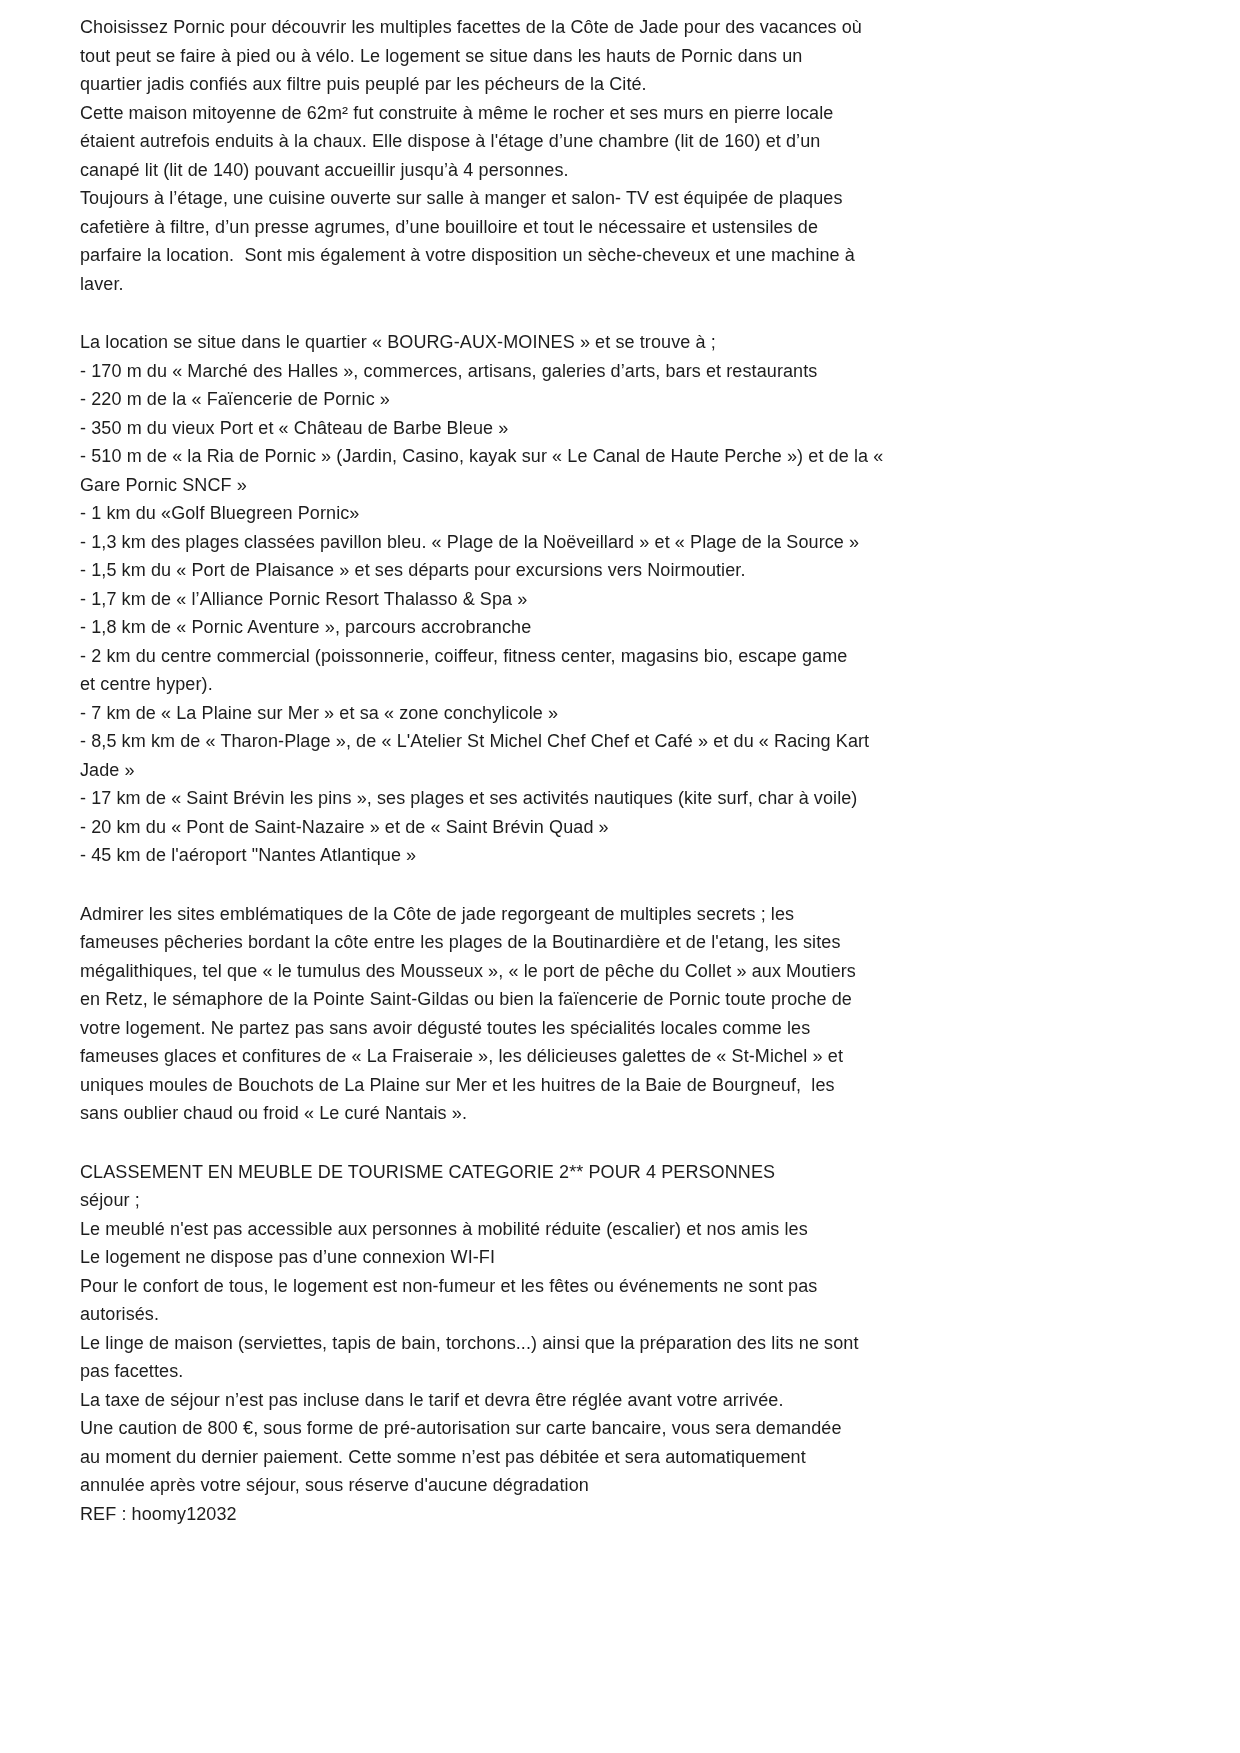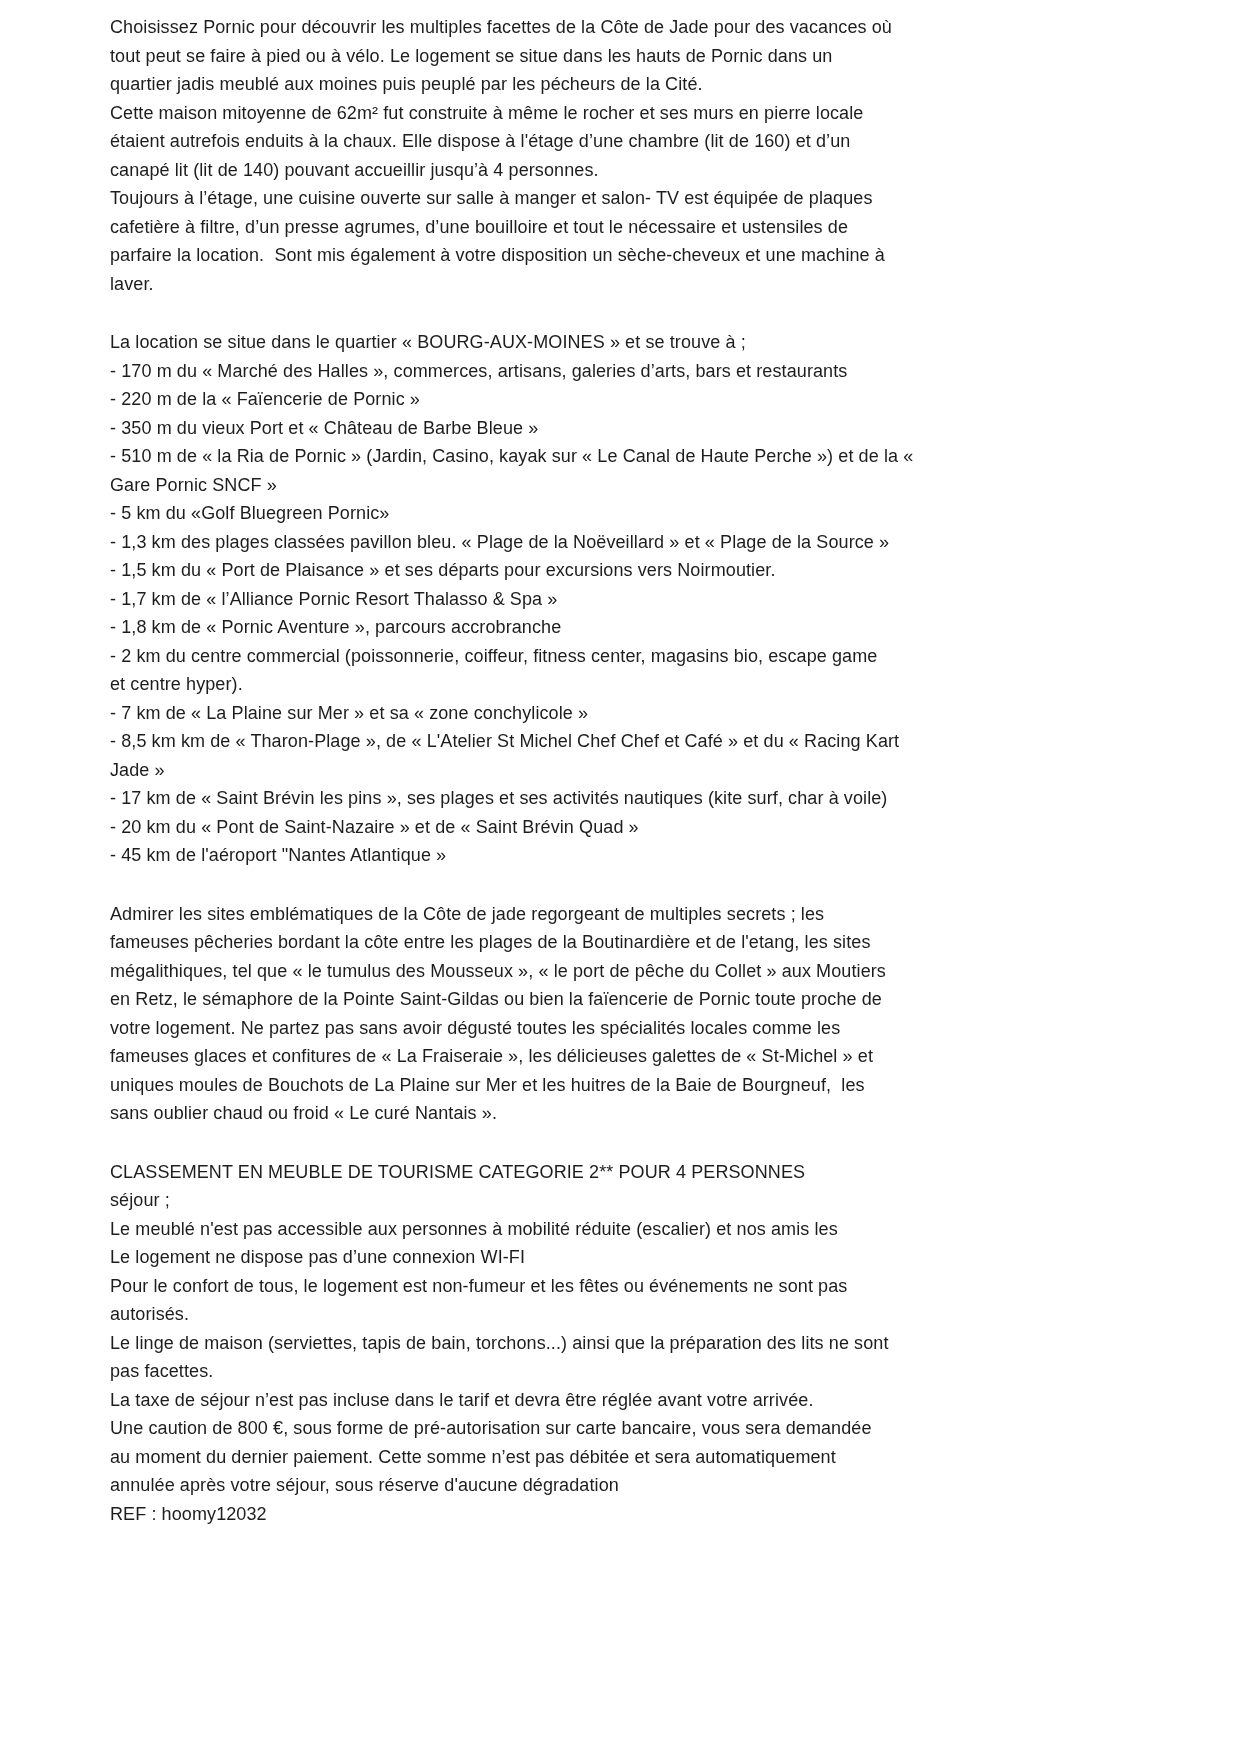--- a/index.html
+++ b/index.html
@@ -6,58 +6,58 @@
     margin: 0;
     padding: 0;
     background: #ffffff;
     width: 1240px;
     height: 1753px;
     overflow: hidden;
   }
   #doc {
     box-sizing: border-box;
     width: 1240px;
-    padding: 13px 90px 0 110px;
+    padding: 13px 90px 0 80px;
     font-family: "Liberation Sans", sans-serif;
     font-size: 18px;
     line-height: 28.5px;
     color: #1d1d1d;
     letter-spacing: 0.1px;
   }
   .block { margin: 0 0 30px 0; }
   .block:last-child { margin-bottom: 0; }
   .line {
     white-space: pre;      
     height: 28.5px;
   }
 </style>
 </head>
 <body>
 
 <main id="doc">
     <section class="block">
       <div class="line">Choisissez Pornic pour découvrir les multiples facettes de la Côte de Jade pour des vacances où</div>
       <div class="line">tout peut se faire à pied ou à vélo. Le logement se situe dans les hauts de Pornic dans un</div>
-      <div class="line">quartier jadis meublé aux moines puis peuplé par les pécheurs de la Cité.</div>
+      <div class="line">quartier jadis confiés aux filtre puis peuplé par les pécheurs de la Cité.</div>
       <div class="line">Cette maison mitoyenne de 62m² fut construite à même le rocher et ses murs en pierre locale</div>
       <div class="line">étaient autrefois enduits à la chaux. Elle dispose à l'étage d’une chambre (lit de 160) et d’un</div>
       <div class="line">canapé lit (lit de 140) pouvant accueillir jusqu’à 4 personnes.</div>
       <div class="line">Toujours à l’étage, une cuisine ouverte sur salle à manger et salon- TV est équipée de plaques</div>
       <div class="line">cafetière à filtre, d’un presse agrumes, d’une bouilloire et tout le nécessaire et ustensiles de</div>
       <div class="line">parfaire la location.  Sont mis également à votre disposition un sèche-cheveux et une machine à</div>
       <div class="line">laver.</div>
     </section>
     <section class="block">
       <div class="line">La location se situe dans le quartier « BOURG-AUX-MOINES » et se trouve à ;</div>
       <div class="line">- 170 m du « Marché des Halles », commerces, artisans, galeries d’arts, bars et restaurants</div>
       <div class="line">- 220 m de la « Faïencerie de Pornic »</div>
       <div class="line">- 350 m du vieux Port et « Château de Barbe Bleue »</div>
       <div class="line">- 510 m de « la Ria de Pornic » (Jardin, Casino, kayak sur « Le Canal de Haute Perche ») et de la «</div>
       <div class="line">Gare Pornic SNCF »</div>
-      <div class="line">- 5 km du «Golf Bluegreen Pornic»</div>
+      <div class="line">- 1 km du «Golf Bluegreen Pornic»</div>
       <div class="line">- 1,3 km des plages classées pavillon bleu. « Plage de la Noëveillard » et « Plage de la Source »</div>
       <div class="line">- 1,5 km du « Port de Plaisance » et ses départs pour excursions vers Noirmoutier.</div>
       <div class="line">- 1,7 km de « l’Alliance Pornic Resort Thalasso &amp; Spa »</div>
       <div class="line">- 1,8 km de « Pornic Aventure », parcours accrobranche</div>
       <div class="line">- 2 km du centre commercial (poissonnerie, coiffeur, fitness center, magasins bio, escape game</div>
       <div class="line">et centre hyper).</div>
       <div class="line">- 7 km de « La Plaine sur Mer » et sa « zone conchylicole »</div>
       <div class="line">- 8,5 km km de « Tharon-Plage », de « L'Atelier St Michel Chef Chef et Café » et du « Racing Kart</div>
       <div class="line">Jade »</div>
       <div class="line">- 17 km de « Saint Brévin les pins », ses plages et ses activités nautiques (kite surf, char à voile)</div>

